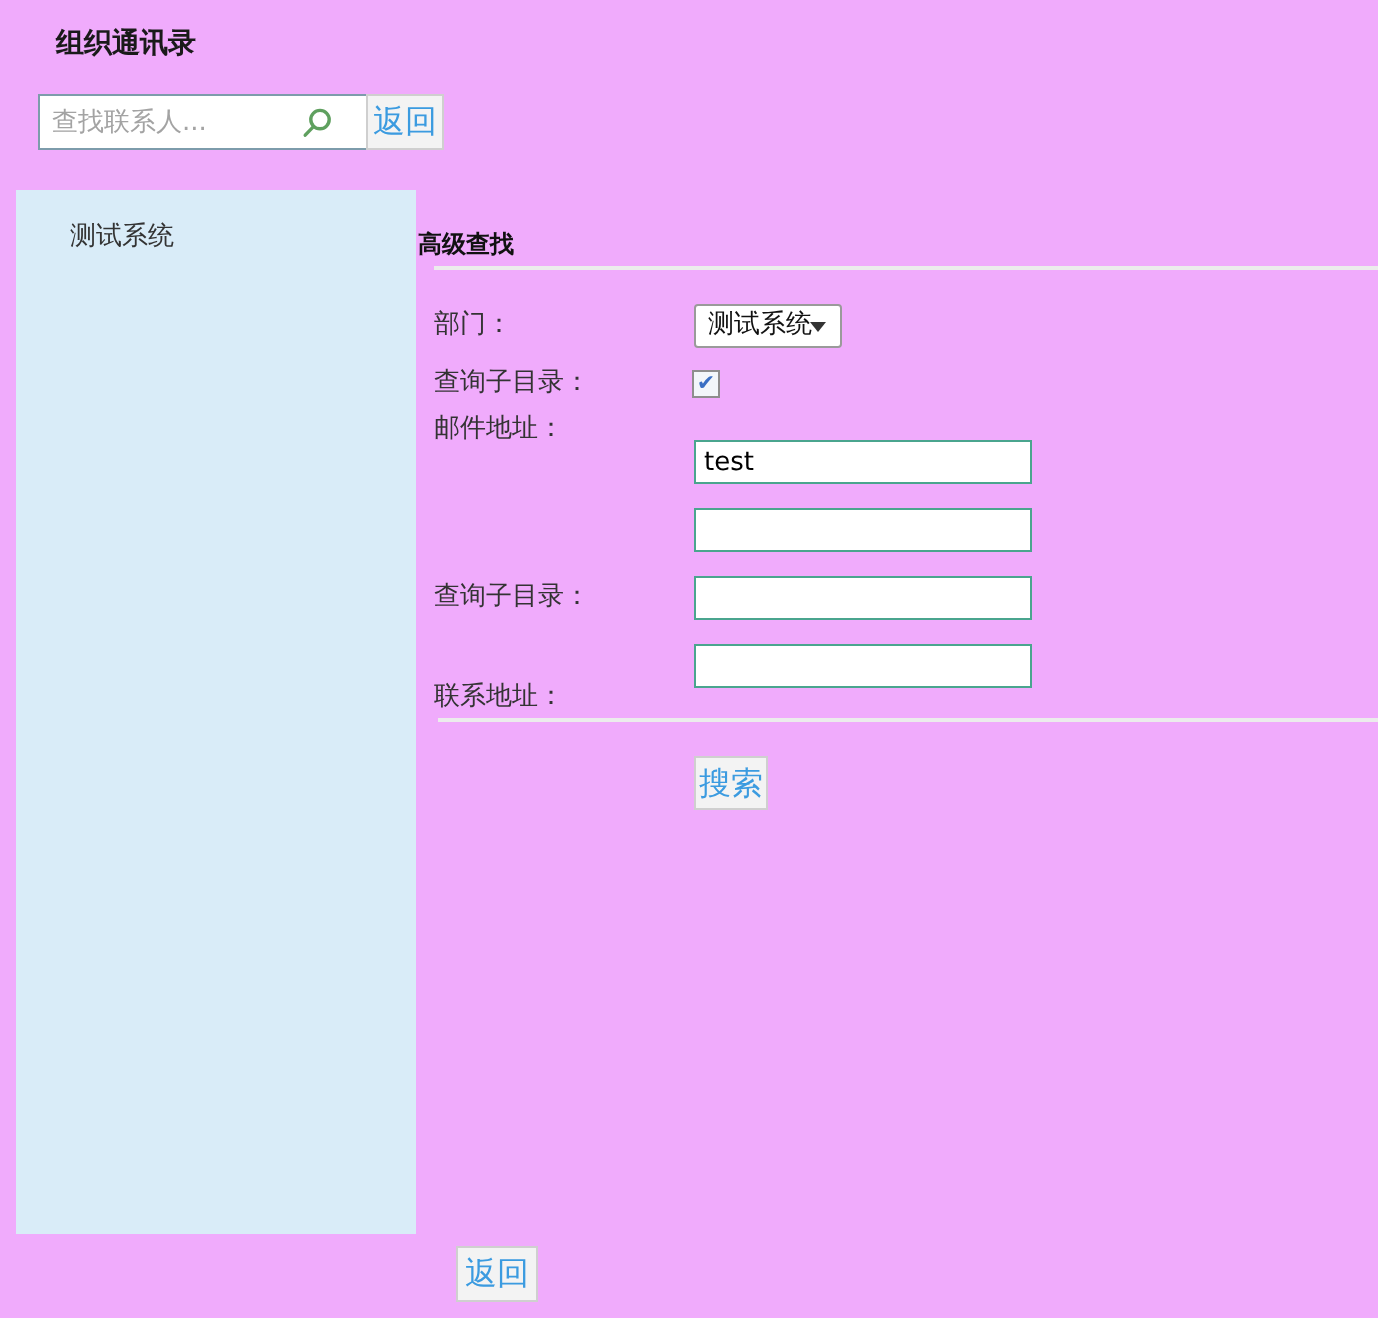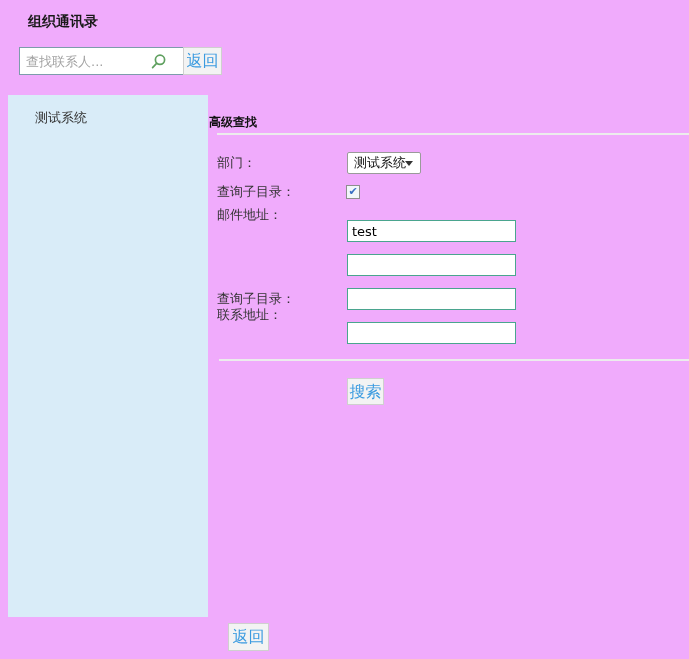--- a/index.html
+++ b/index.html
@@ -97,21 +97,21 @@
     color: #333;
     font-size: 13px;
     line-height: 22px;
     white-space: nowrap;
   }
   .lbl-dept    { top: 152px; }
   .lbl-subdir  { top: 183px; line-height: 18px; }
   .lbl-email   { top: 204px; }
   .lbl-name    { top: 254px; }
   .lbl-mobile  { top: 288px; }
-  .lbl-address { top: 304px; }
+  .lbl-address { top: 338px; }
   .text-field {
     position: absolute;
     left: 347px;
     width: 169px; height: 22px;
     border: 1px solid #4aa58e;
     background: #fff;
     padding: 0 4px;
     font-size: 13px;
     color: #000;
     outline: none;

